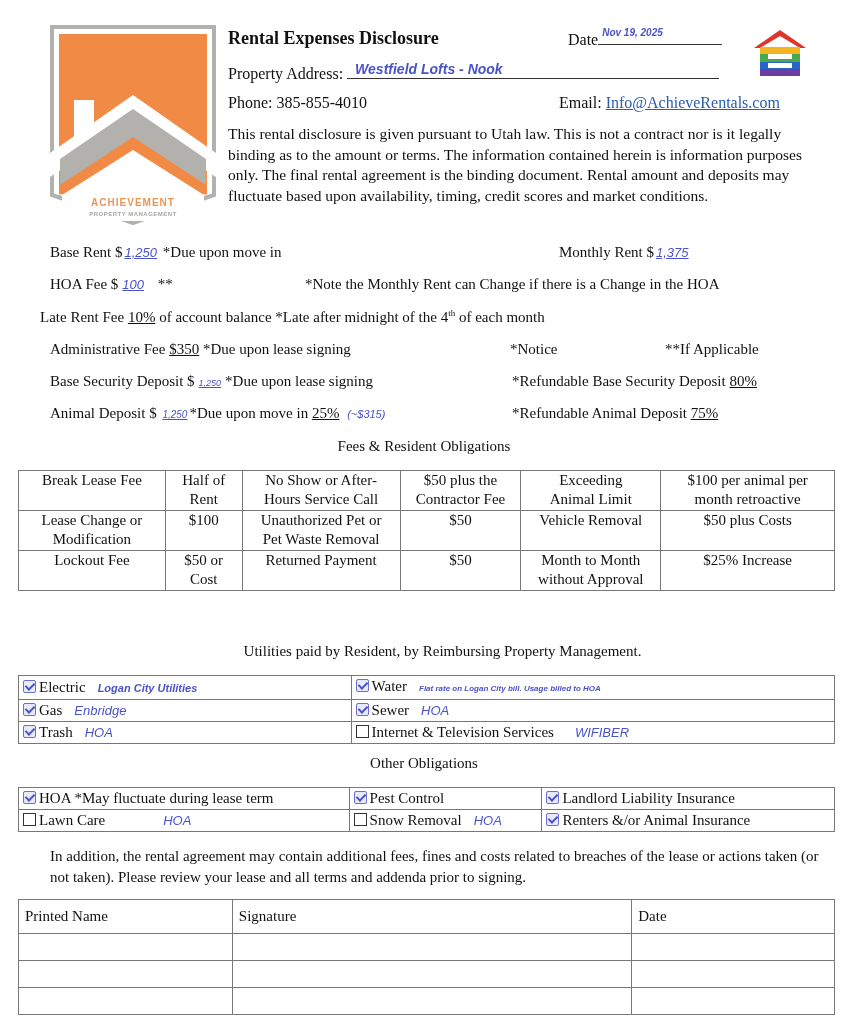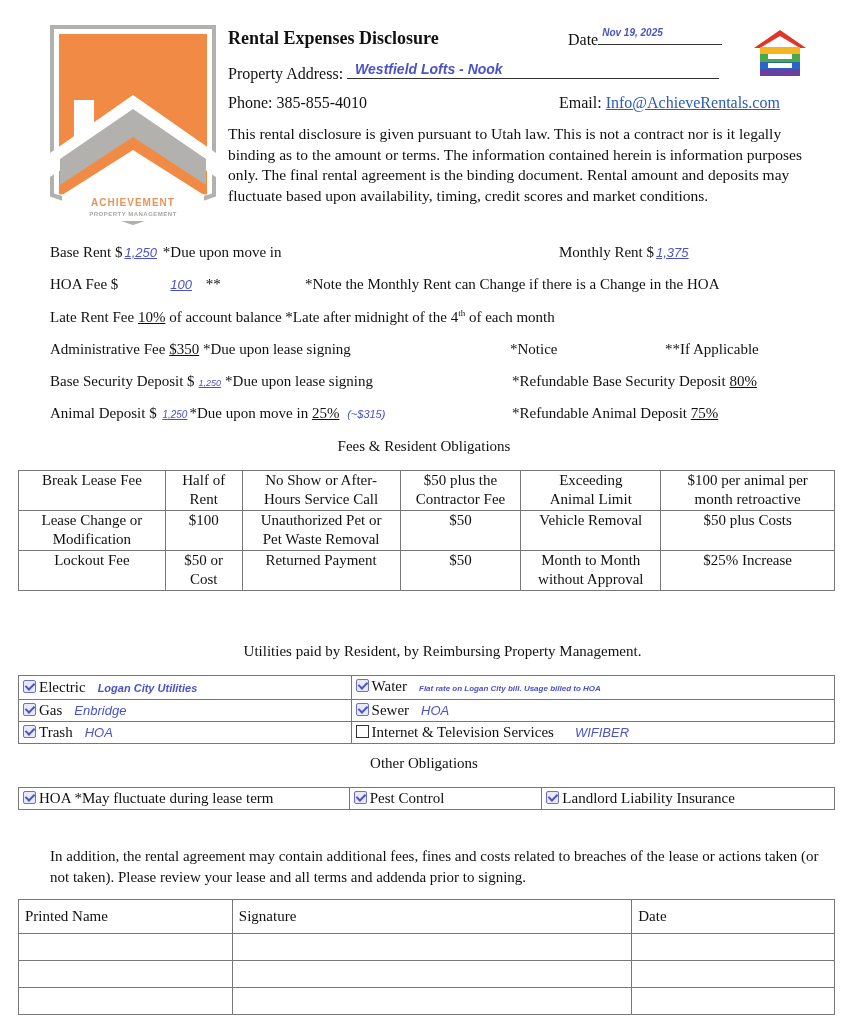--- a/index.html
+++ b/index.html
@@ -66,25 +66,25 @@
 <div class="abs" style="left:228px; top:124px; width:580px; white-space:normal; font-size:15.5px; line-height:20.5px;">This rental disclosure is given pursuant to Utah law.  This is not a contract nor is it legally binding as to the amount or terms.  The information contained herein is information purposes only.  The final rental agreement is the binding document.  Rental amount and deposits may fluctuate based upon availability, timing, credit scores and market conditions.</div>
 
 <div class="abs" style="left:50px; top:244px;">
   <span>Base Rent $</span><span class="fill u" style="font-size:13px; font-weight:normal; padding:0 2px;">1,250</span><span> *Due upon move in</span>
 </div>
 <div class="abs" style="left:559px; top:244px;">
   <span>Monthly Rent $</span><span class="fill u" style="font-size:13px; font-weight:normal; padding:0 2px;">1,375</span>
 </div>
 
 <div class="abs" style="left:50px; top:276px;">
-  <span>HOA Fee $</span><span class="fill u" style="font-size:13px; font-weight:normal; padding:0 10px 0 4px;margin-left:48px;">100</span><span> **</span>
+  <span>HOA Fee $</span><span class="fill u" style="font-size:13px; font-weight:normal; padding:0 10px 0 4px;">100</span><span> **</span>
 </div>
 <div class="abs" style="left:305px; top:276px;">*Note the Monthly Rent can Change if there is a Change in the HOA</div>
 
-<div class="abs" style="left:50px; top:308px;">
+<div class="abs" style="left:40px; top:308px;">
   <span>Late Rent Fee </span><span class="u">10%</span><span> of account balance *Late after midnight of the 4</span><sup style="font-size:9px;">th</sup><span> of each month</span>
 </div>
 
 <div class="abs" style="left:50px; top:341px;">
   <span>Administrative Fee </span><span class="u">$350</span><span> *Due upon lease signing</span>
 </div>
 <div class="abs" style="left:510px; top:341px;">*Notice</div>
 <div class="abs" style="left:665px; top:341px;">**If Applicable</div>
 
 <div class="abs" style="left:50px; top:373px;">
@@ -168,20 +168,25 @@
       <col style="width:331px">
       <col style="width:193px">
       <col style="width:293px">
     </colgroup>
   <tbody id="other-body">
       <tr>
         <td><span class="cb on"></span><span>HOA *May fluctuate during lease term</span></td>
         <td><span class="cb on"></span><span>Pest Control</span></td>
         <td><span class="cb on"></span><span>Landlord Liability Insurance</span></td>
       </tr>
+      <tr>
+        <td><span class="cb"></span><span>Lawn Care</span><span class="fill" style="font-size: 13px; font-weight: normal; margin-left: 58px;">HOA</span></td>
+        <td><span class="cb"></span><span>Snow Removal</span><span class="fill" style="font-size: 13px; font-weight: normal; margin-left: 12px;">HOA</span></td>
+        <td><span class="cb on"></span><span>Renters &amp;/or Animal Insurance</span></td>
+      </tr>
     </tbody>
 </table>
 
 <div class="abs" style="left:50px; top:846px; width:770px; white-space:normal; line-height:21px;">In addition, the rental agreement may contain additional fees, fines and costs related to breaches of the lease or actions taken (or not taken).  Please review your lease and all terms and addenda prior to signing.</div>
 
 <table class="sig abs" style="left:18px; top:899px; width:817px;">
   <colgroup>
       <col style="width:214px">
       <col style="width:400px">
       <col style="width:203px">

